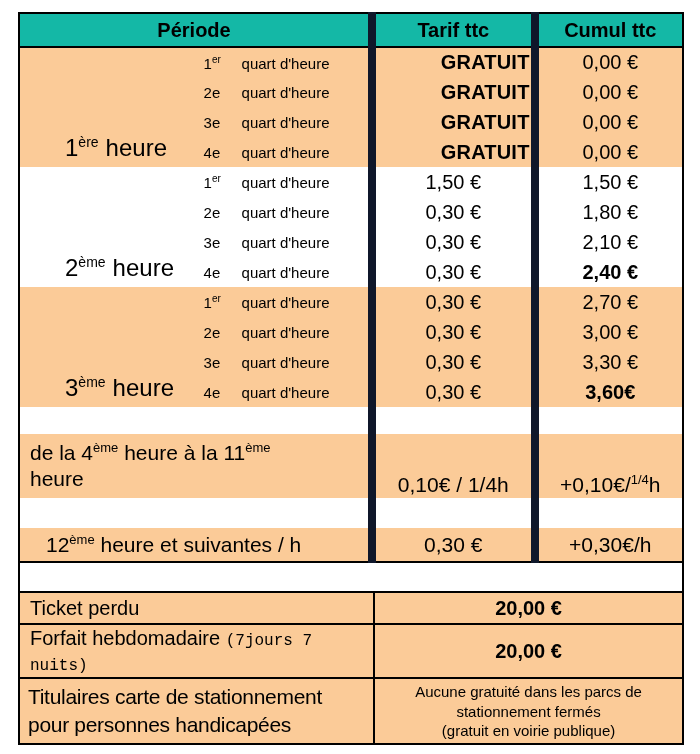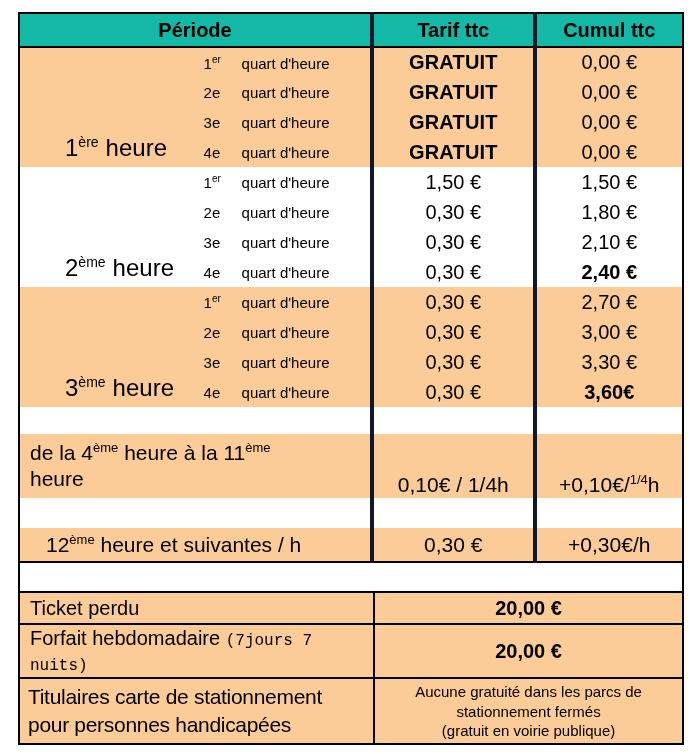--- a/index.html
+++ b/index.html
@@ -9,37 +9,37 @@
     overflow:hidden;position:relative;
   }
   .wrap{position:absolute;left:18px;top:12px;width:666px;}
 
   table{border-collapse:collapse;width:100%;table-layout:fixed;}
   table.main,table.bottom{border:2px solid #000;}
 
   
   .main th{font-size:20px;font-weight:bold;text-align:center;height:30px;background:#14b8a6;}
   .main thead tr{border-bottom:2px solid #000;}
-  .c-tarif,.c-cumul,.h-tarif,.h-cumul{border-left:4px solid #0f172a;}
+  .c-tarif,.c-cumul,.h-tarif,.h-cumul{border-left:8px solid #0f172a;}
 
   .band-orange td{background:var(--band);}
   .band-white td{background:#ffffff;}
 
   .qrow{height:30px;}
   .glabel{vertical-align:bottom;padding:0 0 5px 45px;font-size:24px;white-space:nowrap;}
   .gl-sup{font-size:14px;}
   .gl-word{margin-left:7px;}
 
   .qcell{font-size:15px;padding-left:0;}
   .qn{display:inline-block;width:38px;}
   .qn sup{font-size:10px;}
   .qt{}
 
   .c-tarif,.c-cumul{text-align:center;font-size:20px;}
-  .gratuit{font-weight:bold;letter-spacing:.2px;}
+  .gratuit{font-weight:bold;letter-spacing:.2px;text-align:right;}
   .bold{font-weight:bold;}
 
   tr.gap1 td{background:#fff;height:25px;}
   tr.gap2 td{background:#fff;height:28px;}
 
   tr.range td{background:var(--band);height:62px;}
   .range-label{font-size:21px;padding-left:10px;padding-right:14px;line-height:1.25;vertical-align:middle;}
   .range-label sup{font-size:13px;}
   .line2{display:block;}
   .vbottom{vertical-align:bottom;}

